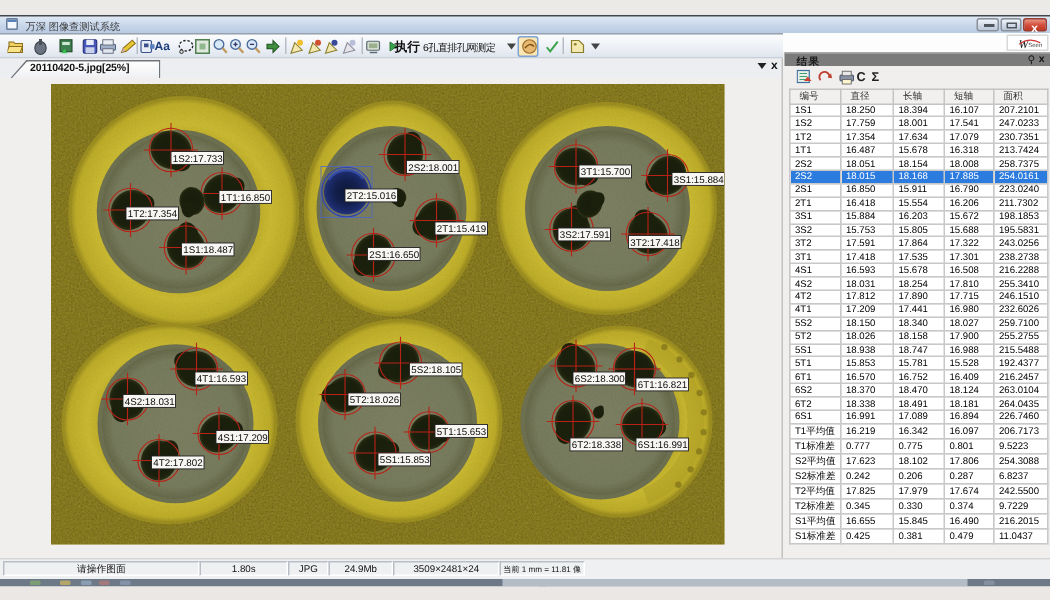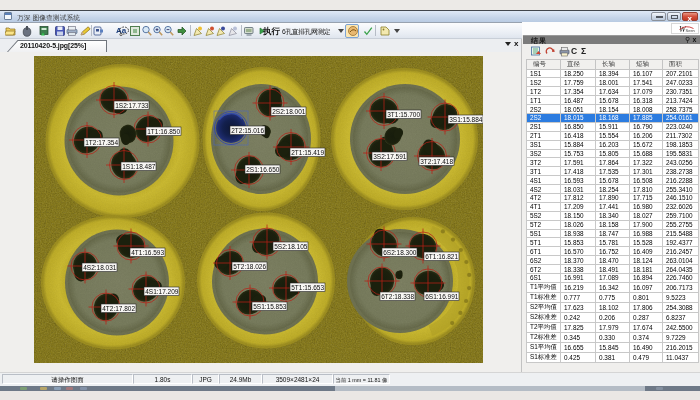--- a/index.html
+++ b/index.html
@@ -104,21 +104,21 @@
 <svg class="tbi" style="left:79px" width="12" height="12" viewBox="0 0 12 12">
     <path d="M2 10 l1.2 -3 l6 -5.2 l2 2.2 l-6 5.2 z" fill="#e8c832" stroke="#8a6d1d" stroke-width="0.7"></path>
     <path d="M2 10 l1.2 -3 l1.6 1.8 z" fill="#caa"></path>
   </svg>
 <div class="tsep" style="left:90.5px"></div>
 <svg class="tbi" style="left:92px" width="12" height="12" viewBox="0 0 12 12">
     <rect x="2" y="2" width="7" height="8" rx="1" fill="#e8edf5" stroke="#39508c" stroke-width="0.8"></rect>
     <path d="M4 4 h3 v2.5 h-3 z" fill="#39508c"></path>
     <rect x="8" y="4.5" width="3" height="3" fill="#5a80c0"></rect>
   </svg>
-<div class="abs" style="left:116px;top:25.5px;font-size:8px;font-weight:bold;color:#1c3f7c">Aa</div>
+<div class="abs" style="left:103px;top:25.5px;font-size:8px;font-weight:bold;color:#1c3f7c">Aa</div>
 <svg class="tbi" style="left:118px" width="12" height="12" viewBox="0 0 12 12">
     <ellipse cx="6" cy="5.5" rx="4.5" ry="3.5" fill="none" stroke="#222" stroke-width="0.9" stroke-dasharray="1.6 1.2"></ellipse>
     <circle cx="3" cy="9.5" r="1.2" fill="#d8d8d8" stroke="#222" stroke-width="0.6"></circle>
   </svg>
 <svg class="tbi" style="left:129px" width="12" height="12" viewBox="0 0 12 12">
     <rect x="1.5" y="1.5" width="9" height="9" fill="#dfe8dc" stroke="#4f7f4f" stroke-width="1"></rect>
     <rect x="4" y="4" width="4" height="4" fill="#8fb88f"></rect>
   </svg>
 <svg class="tbi" style="left:141px" width="12" height="12" viewBox="0 0 12 12">
     <circle cx="5" cy="4.6" r="3.2" fill="#d8e8f6" stroke="#4a6a9a" stroke-width="0.9"></circle>

